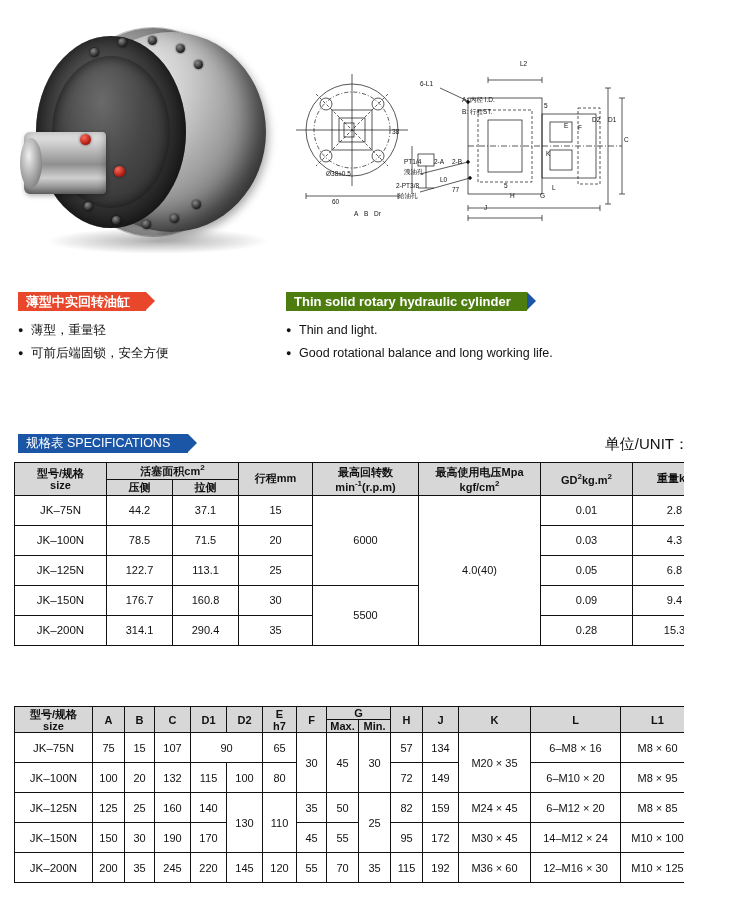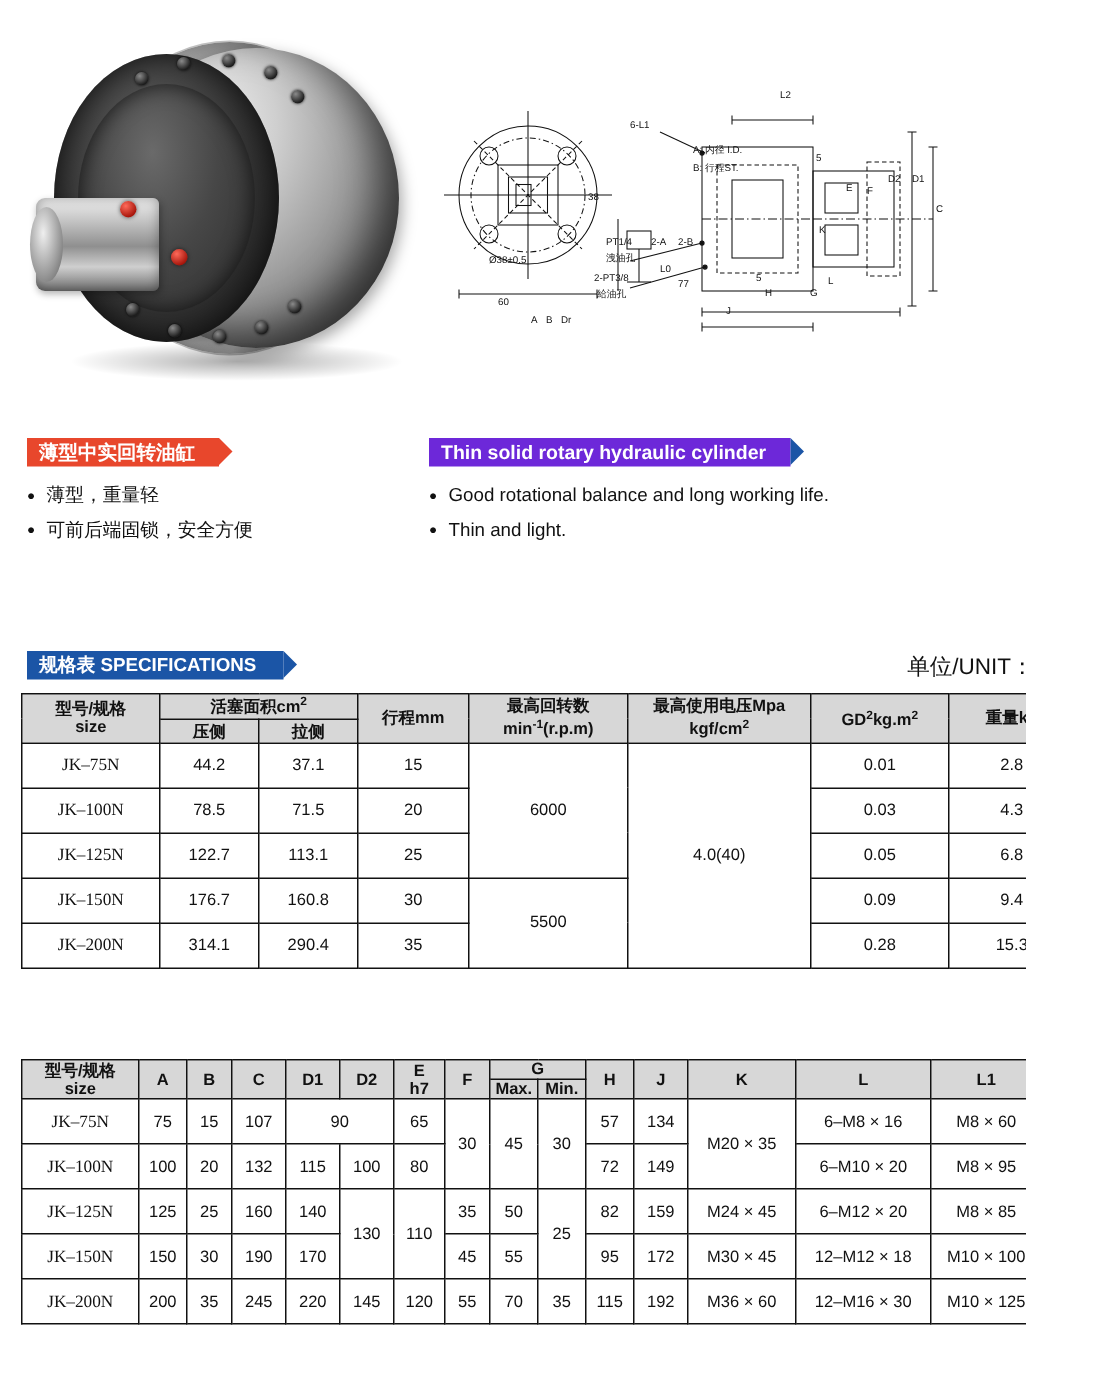--- a/index.html
+++ b/index.html
@@ -83,39 +83,39 @@
     position: relative; height: 19px; display: inline-block;
     background: #e8472c; color: #fff;
     font-size: 13px; font-weight: bold; line-height: 19px;
     padding: 0 16px 0 8px;
   }
   .bar:after {
     content: ""; position: absolute; right: -9px; top: 0;
     border-top: 9.5px solid transparent; border-bottom: 9.5px solid transparent;
     border-left: 9px solid #e8472c;
   }
-  .bar.blue { background: #6d28d9; }
+  .bar.blue { background: #4d7c0f; }
   .bar.blue:after { border-left-color: #1b55a6; }
   .col-cn { position: absolute; left: 18px; top: 0; width: 260px; }
   .col-en { position: absolute; left: 286px; top: 0; width: 430px; }
   .bullets { margin-top: 9px; }
   .bullets li {
     list-style: none; font-size: 12.5px; line-height: 20px; position: relative;
     padding-left: 13px; margin: 0 0 3px 0; color: #111;
   }
   .bullets li:before {
     content: "●"; position: absolute; left: 0; top: 0; font-size: 9px; line-height: 20px; color: #111;
   }
   .bullets { padding: 0; margin: 9px 0 16px 0; }
 
   
   .spec-band { position: absolute; left: 0; top: 434px; width: 730px; height: 22px; }
   .spec-bar {
     position: absolute; left: 18px; top: 0; height: 19px;
-    background: #1b55a6; color: #fff; font-size: 12.5px; font-weight: bold;
+    background: #1b55a6; color: #fff; font-size: 12.5px; font-weight: normal;
     line-height: 19px; padding: 0 18px 0 8px;
   }
   .spec-bar:after {
     content: ""; position: absolute; right: -9px; top: 0;
     border-top: 9.5px solid transparent; border-bottom: 9.5px solid transparent;
     border-left: 9px solid #1b55a6;
   }
   .unit-note {
     position: absolute; right: 16px; top: 1px; font-size: 15px; color: #111;
   }
@@ -128,21 +128,21 @@
   table.spec th, table.spec td {
     border: 1px solid #111; text-align: center; vertical-align: middle;
     padding: 0 2px;
   }
   table.spec thead th { background: #d7d7d7; font-weight: bold; }
   table.spec tbody td { background: #fff; height: 30px; }
   .tbl1 { left: 14px; top: 462px; width: 702px; }
   .tbl2 { left: 14px; top: 706px; width: 702px; }
   .sup { font-size: 8px; vertical-align: super; }
   .two-line { line-height: 12px; }
-  .model-cell { font-size: 11.5px; font-family: Liberation Serif, serif; }
+  .model-cell { font-size: 11.5px; }
 </style>
 </head>
 <body>
 
 <div class="page">
 
   <div class="hero">
 
     <div class="photo-wrap">
       <div class="cyl-rim"></div>
@@ -260,22 +260,22 @@
     <div class="col-cn">
       <div class="bar">薄型中实回转油缸</div>
       <ul class="bullets">
         <li>薄型，重量轻</li>
         <li>可前后端固锁，安全方便</li>
       </ul>
     </div>
     <div class="col-en">
       <div class="bar blue">Thin solid rotary hydraulic cylinder</div>
       <ul class="bullets">
+        <li>Thin and light.</li>
         <li>Good rotational balance and long working life.</li>
-        <li>Thin and light.</li>
       </ul>
     </div>
   </div>
 
   <div class="spec-band">
     <div class="spec-bar">规格表  SPECIFICATIONS</div>
     <div class="unit-note">单位/UNIT：mm</div>
   </div>
 
   <table class="spec tbl1">
@@ -487,21 +487,21 @@
         <td class="model-cell">JK–150N</td>
         <td>150</td>
         <td>30</td>
         <td>190</td>
         <td>170</td>
         <td>45</td>
         <td>55</td>
         <td>95</td>
         <td>172</td>
         <td>M30 × 45</td>
-        <td>12–M12 × 18</td>
+        <td>14–M12 × 24</td>
         <td>M10 × 100</td>
         <td>16</td>
         <td>31</td>
       </tr>
 
       <tr>
         <td class="model-cell">JK–200N</td>
         <td>200</td>
         <td>35</td>
         <td>245</td>

